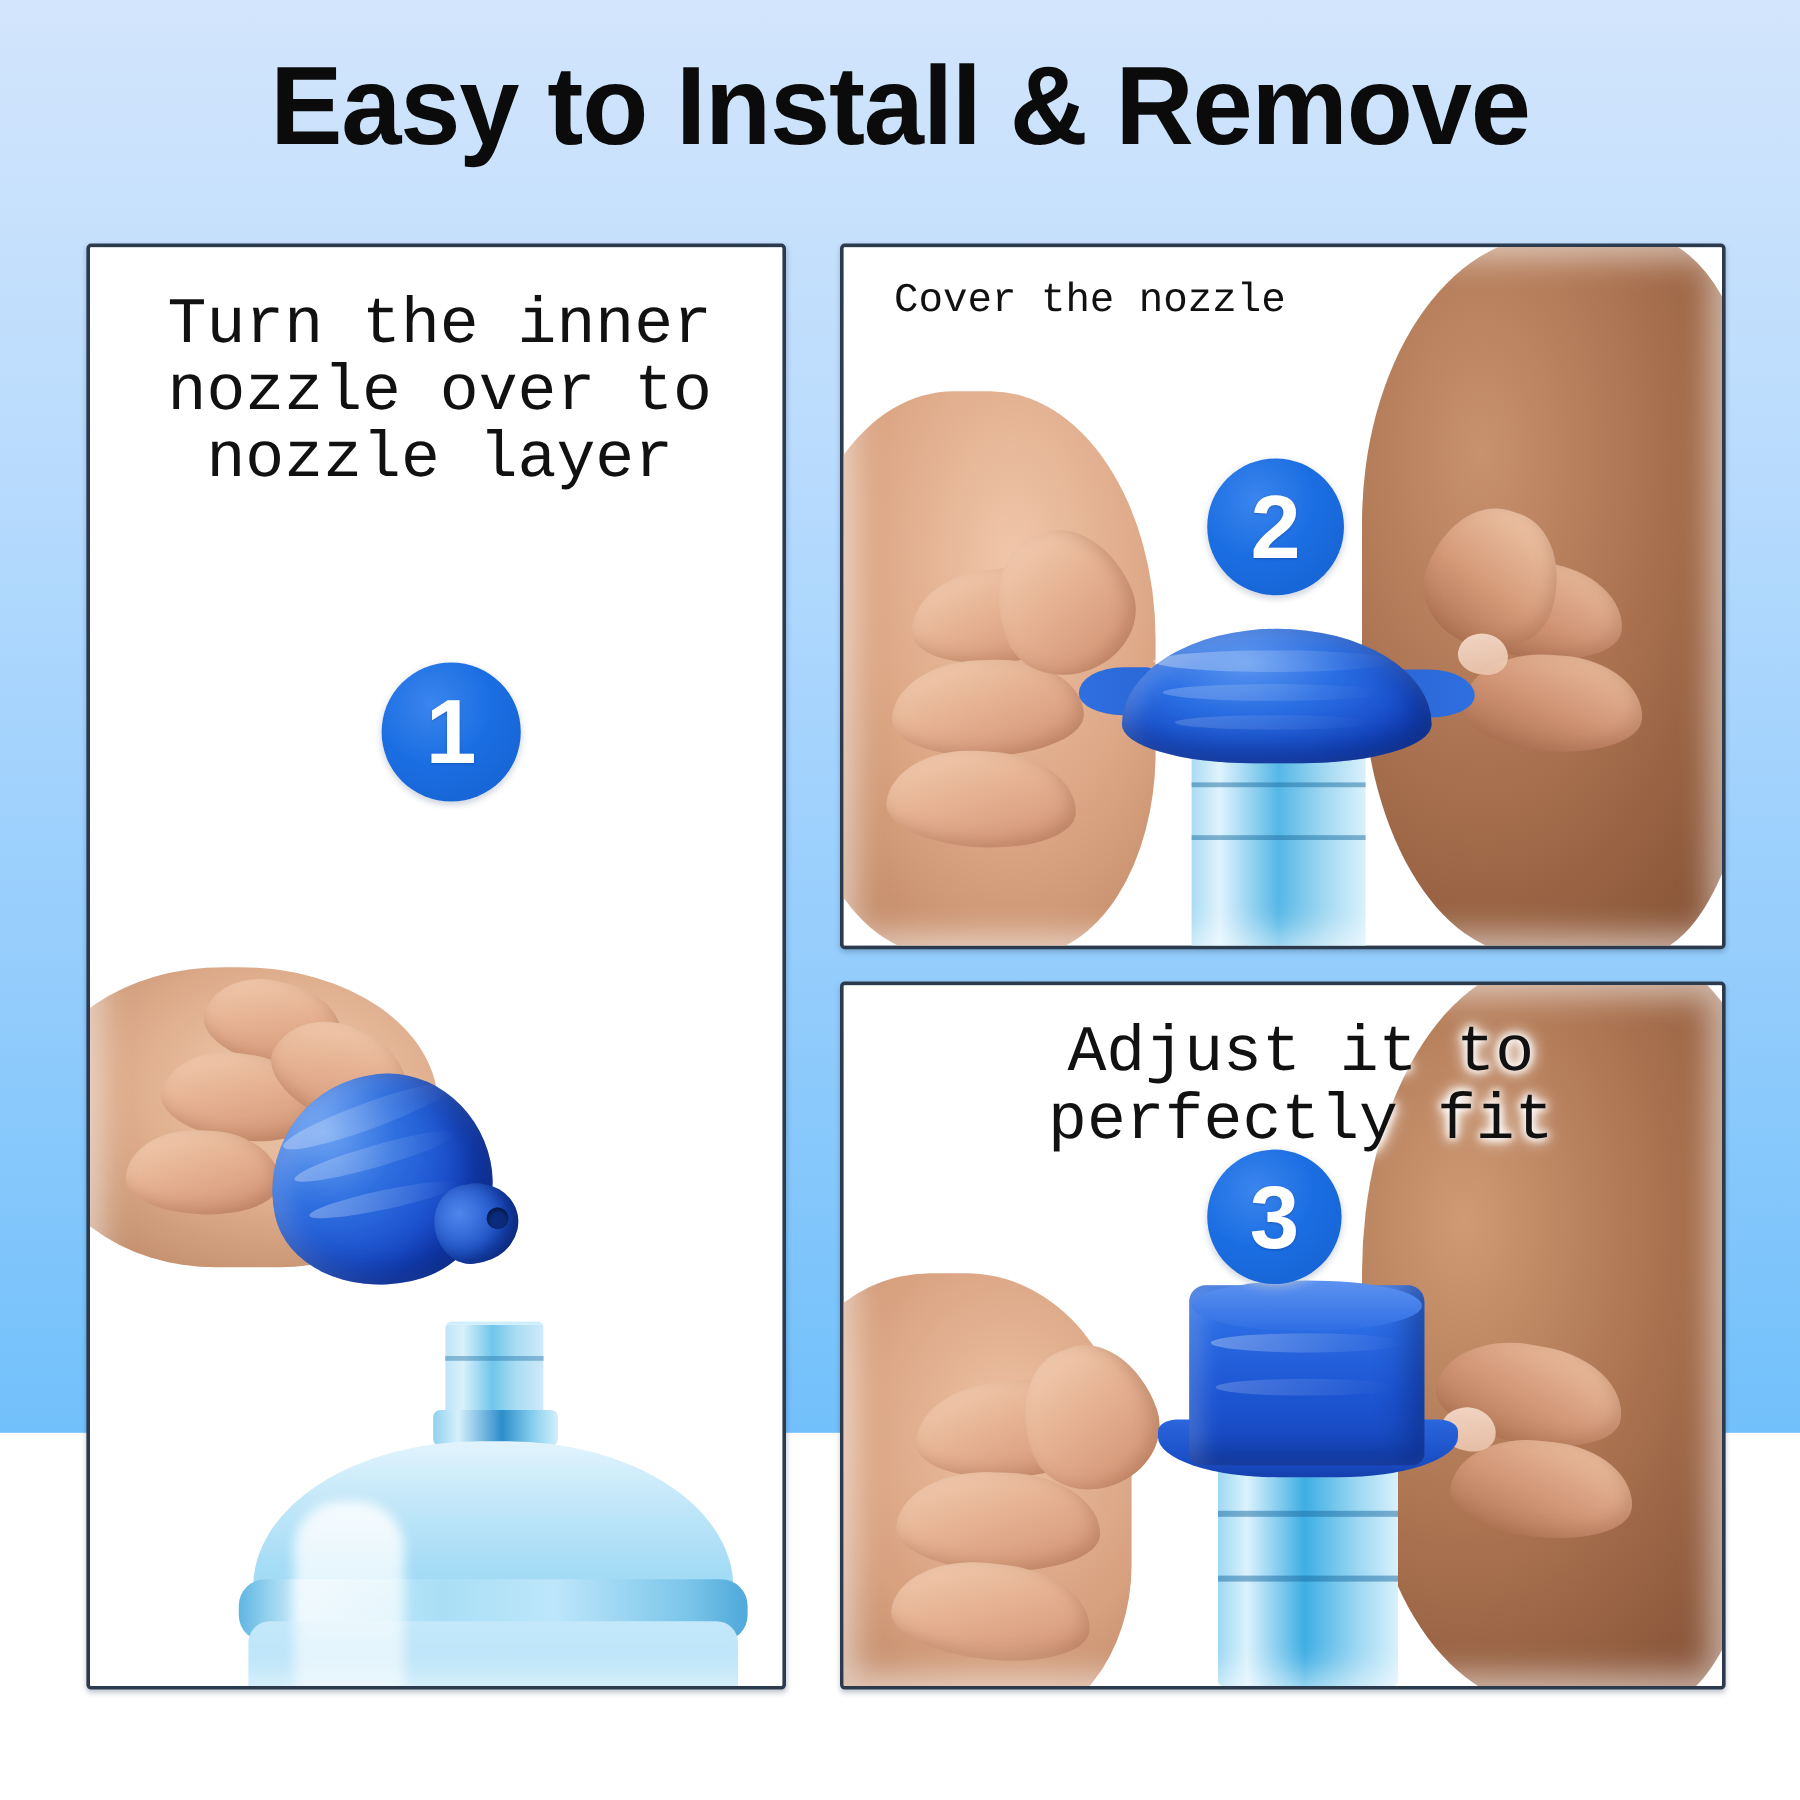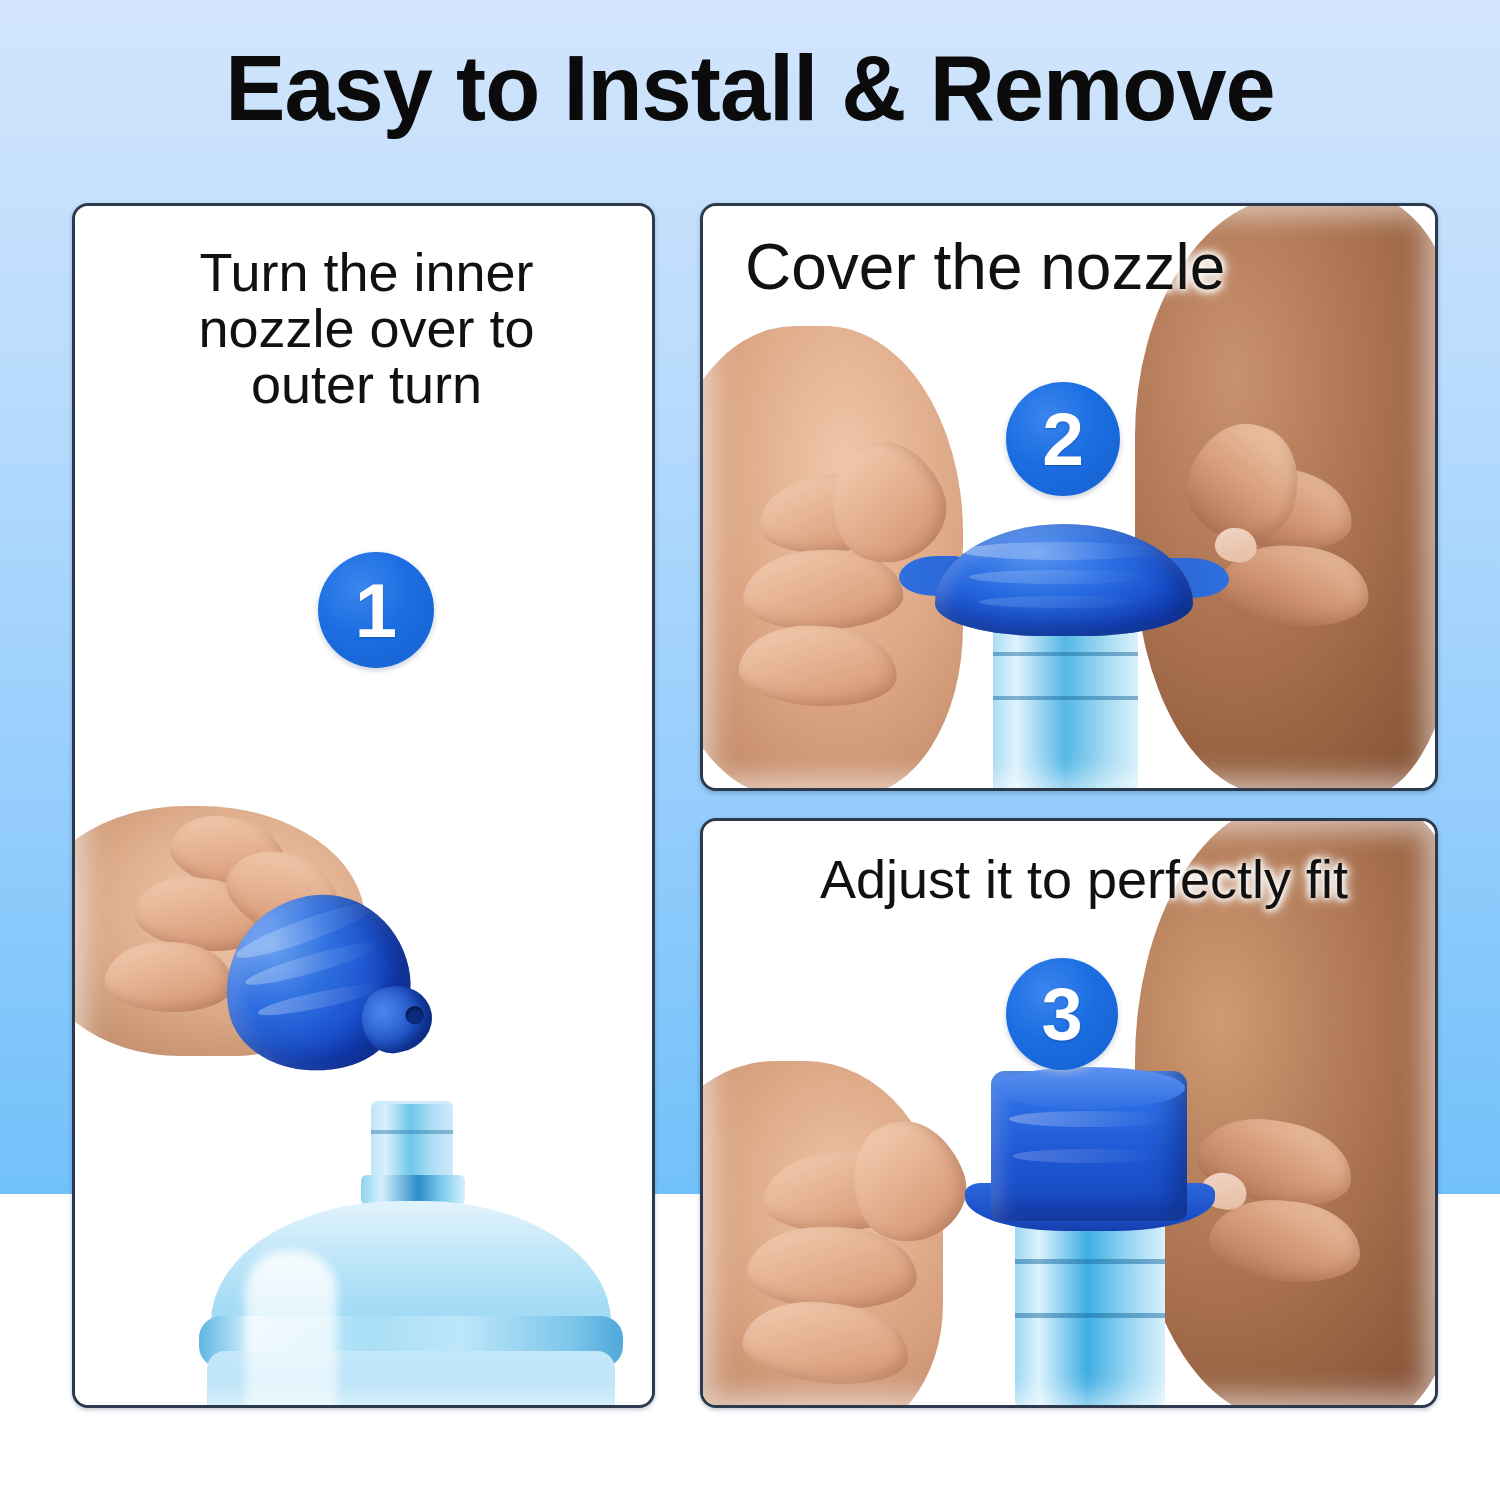--- a/index.html
+++ b/index.html
@@ -24,39 +24,40 @@
     font-family:"Liberation Sans","DejaVu Sans",sans-serif;
     transform:scaleX(0.97);
     white-space:nowrap;
   }
 
   
   .panel{
     position:absolute;
     background:#ffffff;
     border:3px solid #2b3a4d;
-    border-radius:16px;
+    border-radius:4px;
     box-sizing:border-box;
     overflow:hidden;
     box-shadow:0 2px 4px rgba(20,40,70,.25);
+    font-family:Liberation Mono, monospace;
   }
   #panel1{left:72px;top:203px;width:583px;height:1205px;}
   #panel2{left:700px;top:203px;width:738px;height:588px;}
   #panel3{left:700px;top:818px;width:738px;height:590px;}
 
   .cap-text{
     position:absolute;
     color:#111;
     font-weight:400;
     line-height:1.04;
     z-index:30;
     text-shadow:0 0 7px #fff,0 0 7px #fff,0 0 12px #fff,0 0 16px #fff;
   }
   #t1{left:30px;top:38px;width:523px;text-align:center;font-size:54px;}
-  #t2{left:42px;top:28px;width:520px;text-align:left;font-size:64px;}
+  #t2{left:42px;top:28px;width:520px;text-align:left;font-size:34px;}
   #t3{left:36px;top:30px;width:690px;text-align:center;font-size:54px;}
 
   
   .badge{
     position:absolute;border-radius:50%;
     background:radial-gradient(circle at 36% 30%,#3b85ee 0%,#1b6ee2 45%,#1560cf 100%);
     color:#fff;display:flex;align-items:center;justify-content:center;
     font-weight:bold;z-index:40;
     box-shadow:0 0 10px rgba(255,255,255,.85),0 2px 5px rgba(10,40,90,.35);
     text-shadow:0 1px 2px rgba(10,40,100,.35);
@@ -204,21 +205,21 @@
 
         <div id="jugHighlight"></div>
       </div>
 
       <div class="softedge"></div>
     </div>
 
     <div class="cap-text" id="t1">
       <div>Turn the inner</div>
       <div>nozzle over to</div>
-      <div>outer turn</div>
+      <div>nozzle layer</div>
     </div>
   </div>
 
   <div class="panel" id="panel2">
     <div class="photo" id="p2art">
       <div id="p2bgHandR"></div>
       <div id="p2bgHandL"></div>
 
       <div class="finger" style="left:56px;top:268px;width:150px;height:78px;transform:rotate(-6deg);"></div>
       <div class="finger" style="left:40px;top:344px;width:160px;height:80px;transform:rotate(-2deg);"></div>

